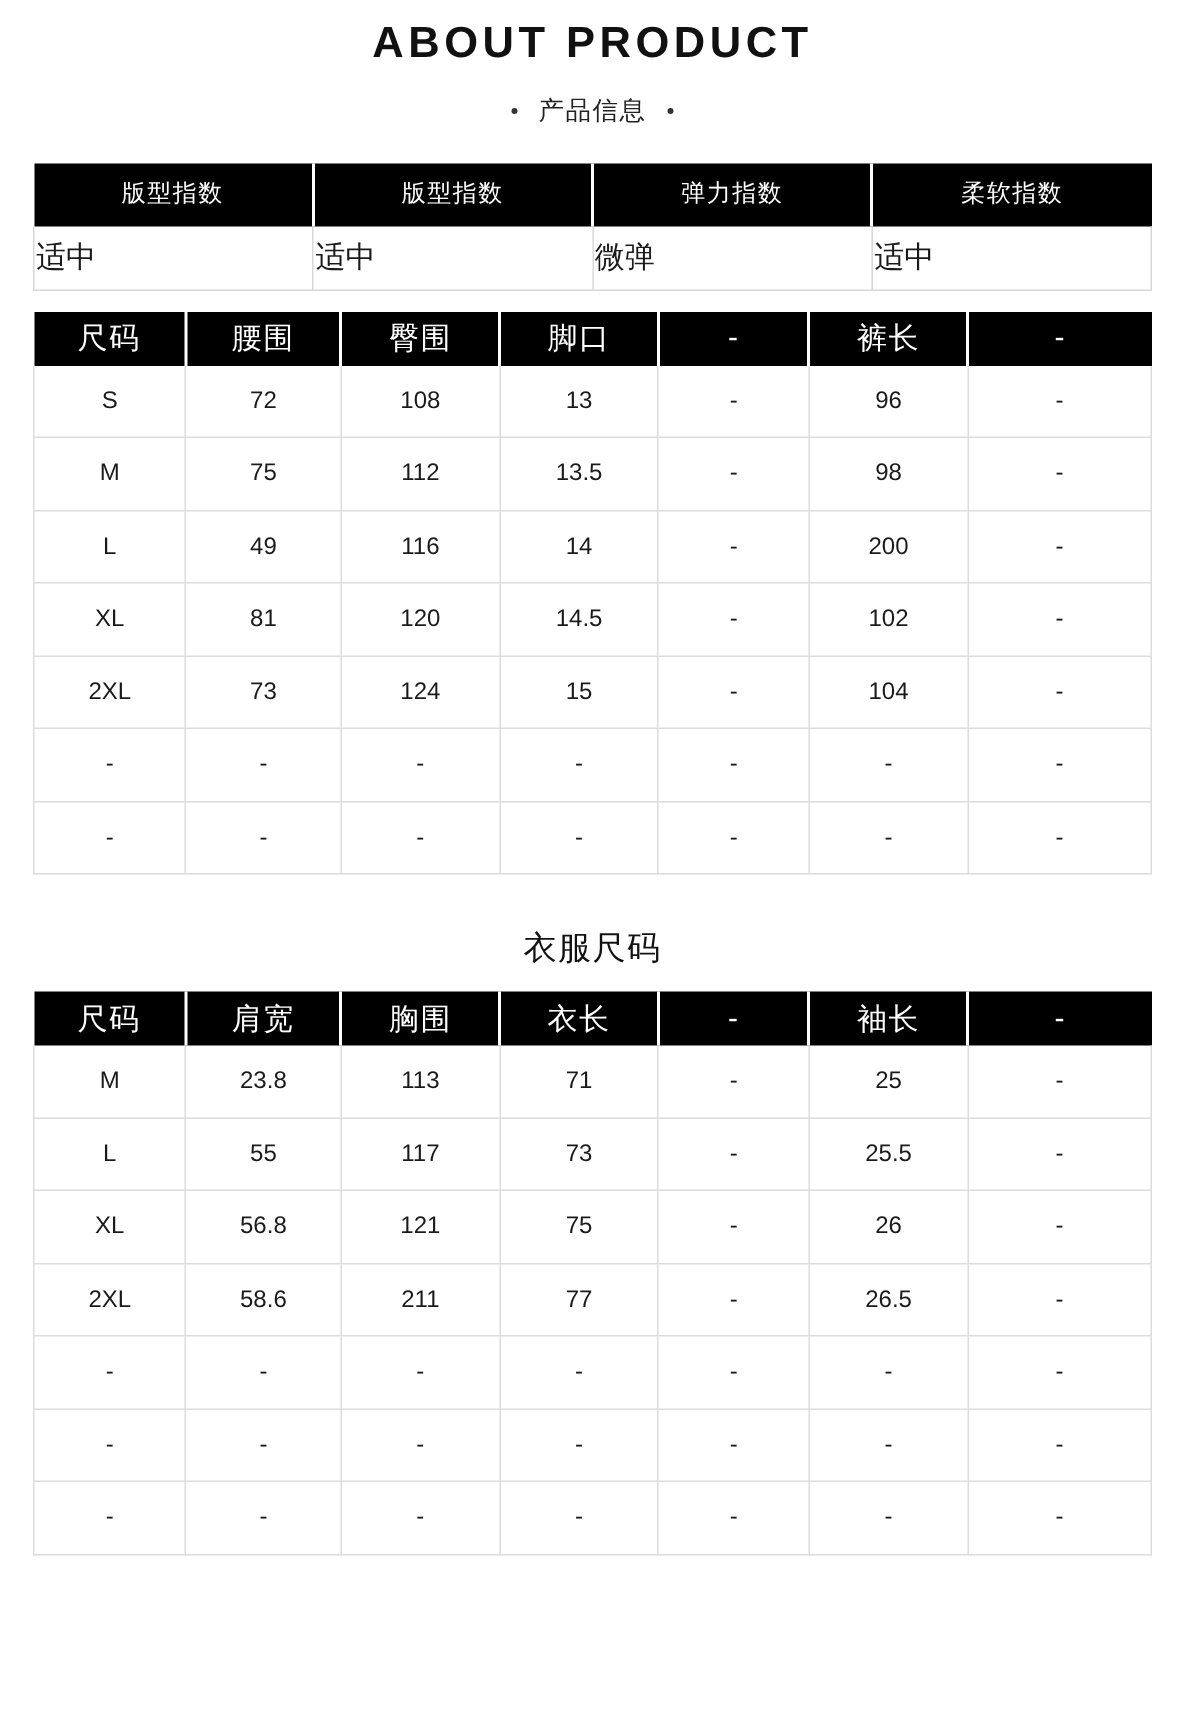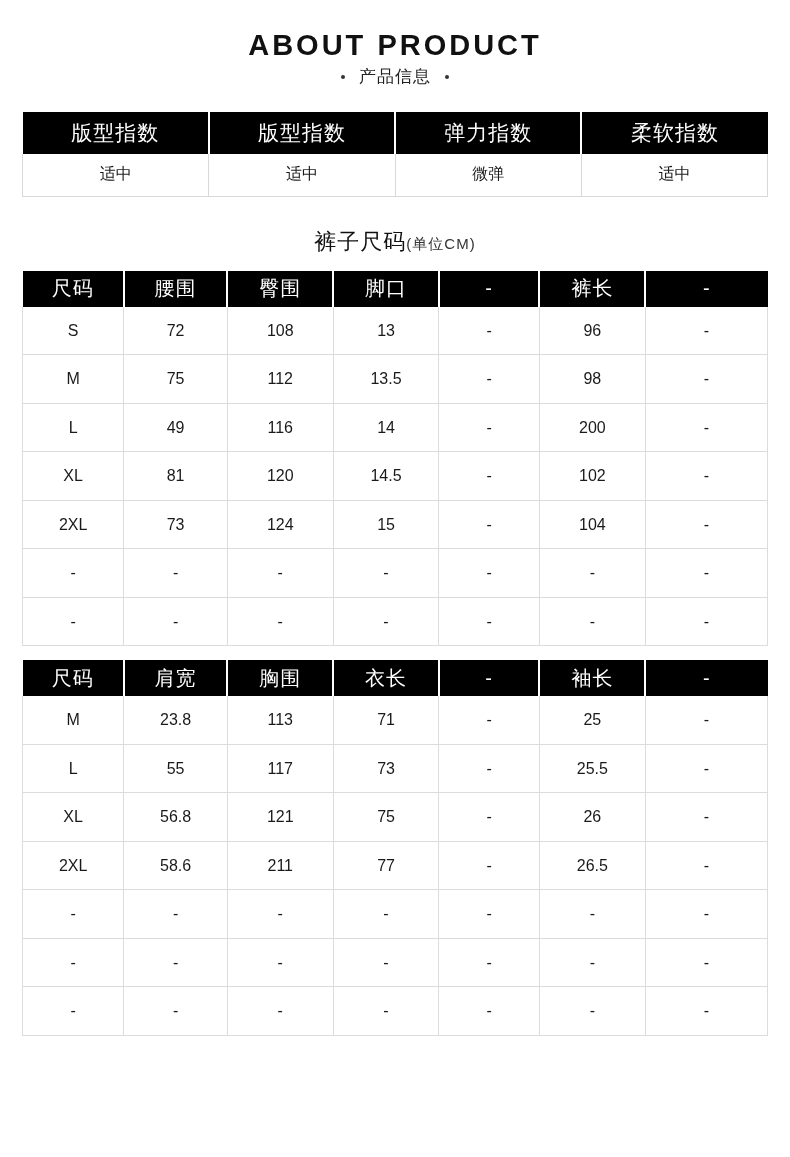--- a/index.html
+++ b/index.html
@@ -16,32 +16,32 @@
   }
   .page {
     width: 790px;
     height: 1157px;
     position: relative;
     background: #ffffff;
   }
 
   
   .header {
-    padding-top: 28px;
+    padding-top: 12px;
     text-align: center;
   }
   .header-title {
     font-size: 29px;
     font-weight: bold;
     letter-spacing: 3px;
     color: #111111;
     line-height: 1.2;
   }
   .header-sub-row {
-    margin-top: 2px;
+    margin-top: 15px;
     display: flex;
     align-items: center;
     justify-content: center;
     gap: 14px;
   }
   .header-dot {
     width: 4px;
     height: 4px;
     background: #333333;
     border-radius: 50%;
@@ -60,32 +60,32 @@
     width: 746px;
   }
   table.idx {
     width: 100%;
     border-collapse: collapse;
     table-layout: fixed;
   }
   table.idx th {
     background: #000000;
     color: #ffffff;
-    font-size: 21px;
+    font-size: 16px;
     font-weight: normal;
     height: 40px;
     border-right: 2px solid #ffffff;
     text-align: center;
     letter-spacing: 1px;
   }
   table.idx th:last-child { border-right: none; margin-top: 27px; }
   table.idx td {
     height: 40px;
-    font-size: 16px;
-    text-align: center;
+    font-size: 20px;
+    text-align: left;
     border: 1px solid #d8d8d8;
     border-top: none;
     color: #1a1a1a;
     margin-top: 45px;
   }
 
   
   .sec-title {
     text-align: center;
     margin-top: 30px;
@@ -175,23 +175,20 @@
         <tr>
           <td>适中</td>
           <td>适中</td>
           <td>微弹</td>
           <td>适中</td>
         </tr>
       </tbody>
     </table>
   </div>
 
-  <div class="sec-title">
-    <span>裤子尺码</span><span class="unit">(单位CM)</span>
-  </div>
 
   <div class="size-wrap">
     <table class="size">
       <colgroup>
         <col class="c-size">
           <col class="c-a">
           <col class="c-b">
           <col class="c-c">
           <col class="c-d">
           <col class="c-e">
@@ -269,20 +266,21 @@
           <td>-</td>
           <td>-</td>
           <td>-</td>
           <td>-</td>
           <td>-</td>
         </tr>
       </tbody>
     </table>
   </div>
 
+  <div class="sec-title clothes-title">衣服尺码</div>
 
   <div class="size-wrap">
     <table class="size">
       <colgroup>
         <col class="c-size">
           <col class="c-a">
           <col class="c-b">
           <col class="c-c">
           <col class="c-d">
           <col class="c-e">

